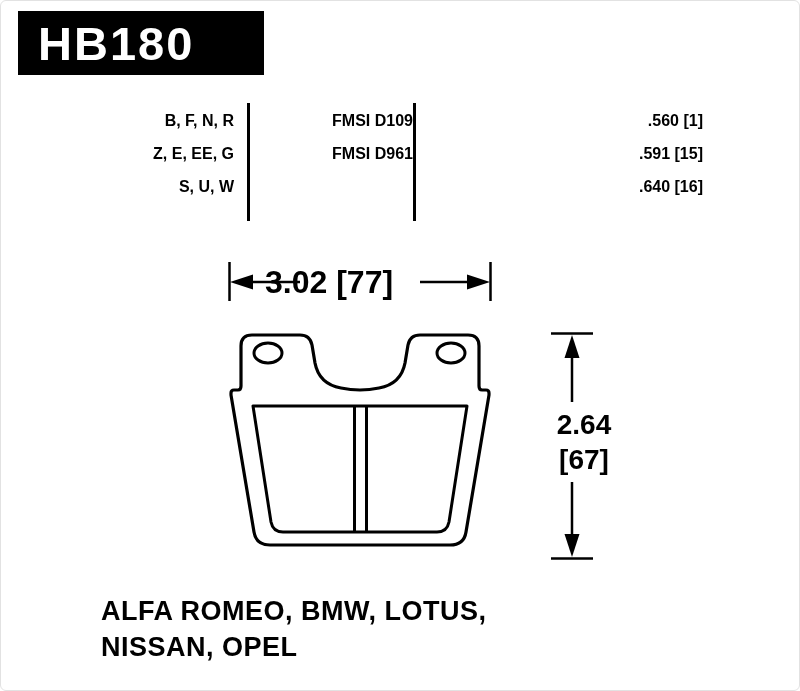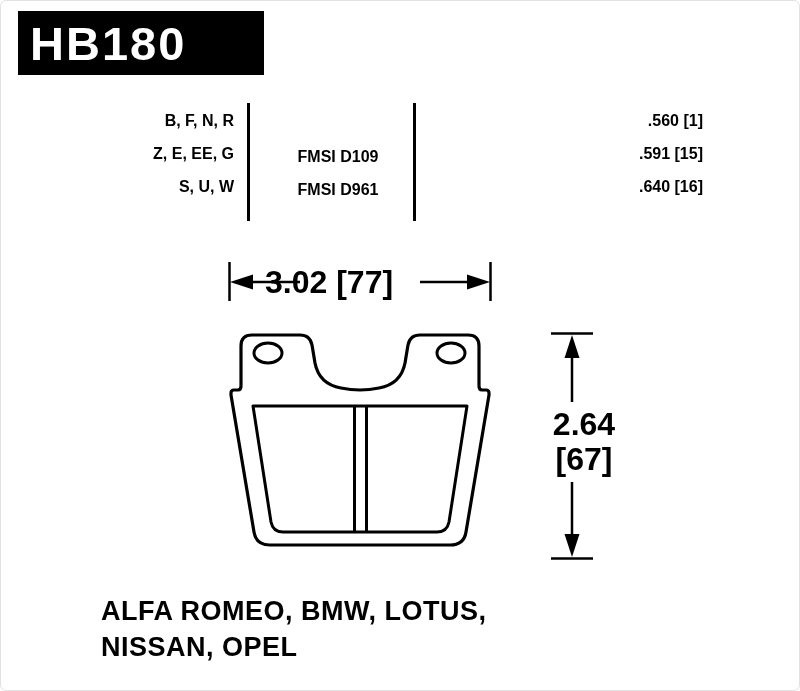--- a/index.html
+++ b/index.html
@@ -16,47 +16,47 @@
     border: 1px solid #e2e2e2;
     border-radius: 6px;
   }
   .header-box {
     position: absolute;
     left: 17px; top: 10px;
     width: 246px; height: 64px;
     background: #000000;
     display: flex;
     align-items: center;
-    padding-left: 12px;
+    padding-left: 20px;
   }
   .part-number {
     color: #ffffff;
     font-size: 47px;
     letter-spacing: 2px;
     line-height: 1;
   }
   .col { position: absolute; font-size: 16px; line-height: 33px; white-space: nowrap; }
   .col-compounds { left: 40px;  top: 103px; width: 193px; text-align: right; }
-  .col-fmsi      { left: 262px; top: 103px; width: 150px; text-align: center; margin-top: 36px; }
+  .col-fmsi      { left: 262px; top: 103px; width: 150px; text-align: right; }
   .col-thickness { left: 480px; top: 103px; width: 222px; text-align: right; }
   .vline { position: absolute; top: 102px; width: 3px; height: 118px; background: #000000; }
   .vline1 { left: 246px; }
   .vline2 { left: 412px; }
   .svg-layer { position: absolute; left: 0; top: 0; }
   .dim-width-label {
     position: absolute;
     left: 264px; top: 266px; width: 200px;
     font-size: 32px;
     line-height: 30px;
   }
   .dim-height-label {
     position: absolute;
     left: 521px; top: 406px; width: 124px;
     text-align: center;
-    font-size: 32px;
+    font-size: 28px;
     line-height: 35px;
   }
   .applications {
     position: absolute;
     left: 100px; top: 592px; width: 520px;
     font-size: 27px;
     line-height: 36px;
     letter-spacing: 0.5px;
   }
 </style>

